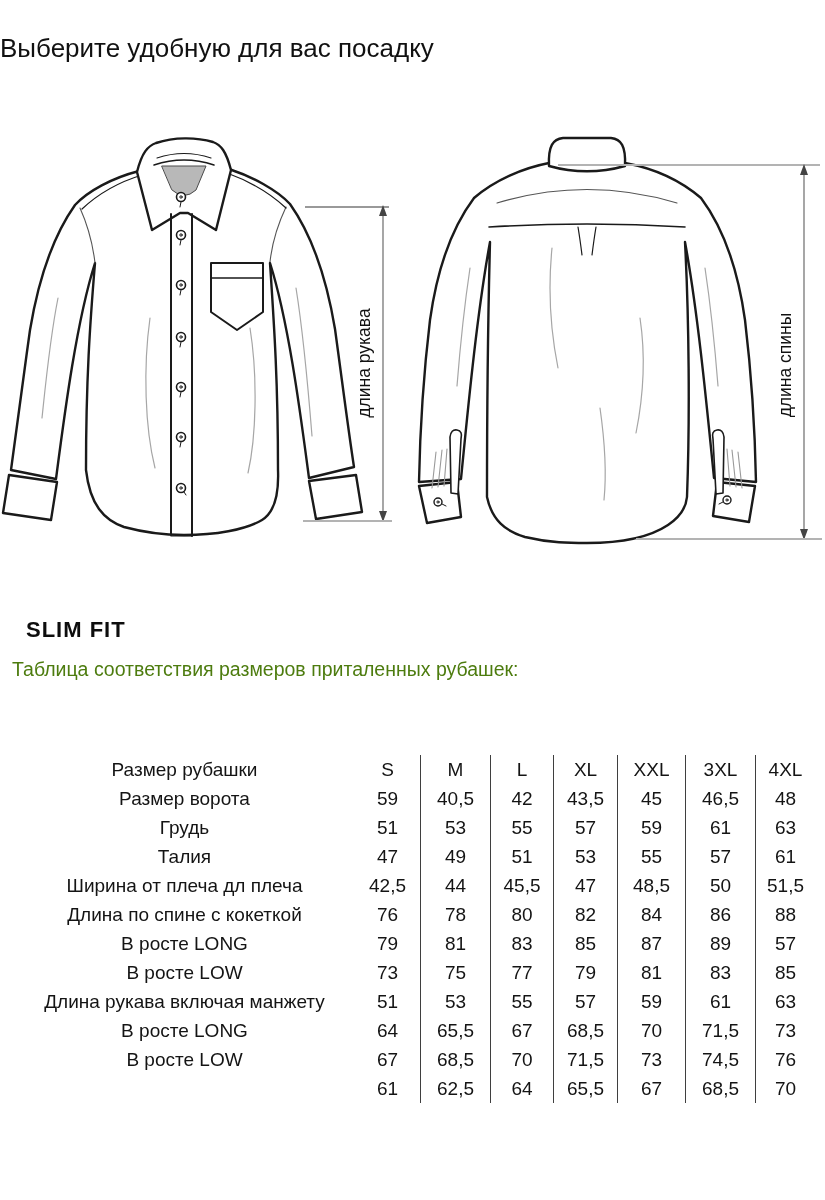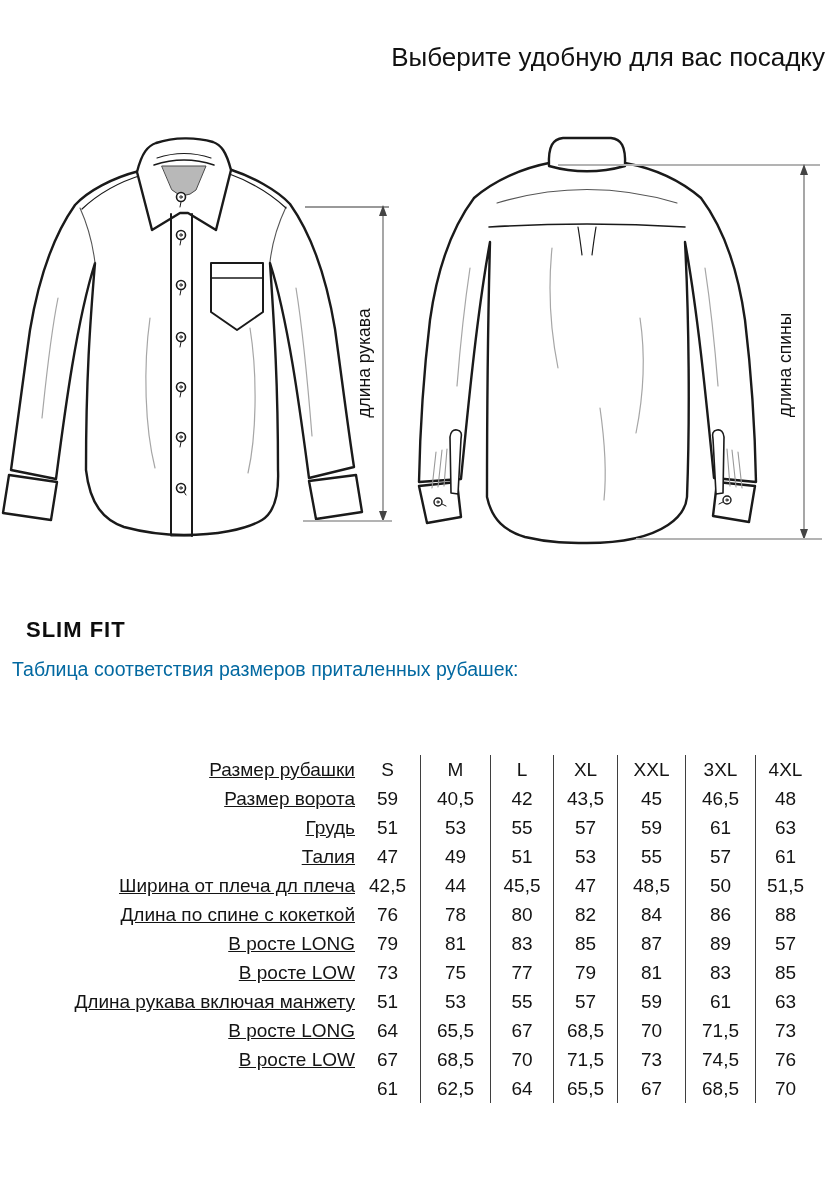--- a/index.html
+++ b/index.html
@@ -2,43 +2,43 @@
 <html><head>
 <meta charset="utf-8">
 <style>
   * { margin:0; padding:0; box-sizing:border-box; }
   html,body { background:#fff; }
   body {
     width:825px; height:1200px; position:relative; overflow:hidden;
     font-family:"Liberation Sans", sans-serif; color:#000;
   }
   .page-title {
-    position:absolute; top:42px; left:0; width:825px;
-    text-align:right; font-size:26px; font-weight:400; color:#111;
+    position:absolute; top:33px; left:0; width:825px;
+    text-align:left; font-size:26px; font-weight:400; color:#111;
   }
   .diagram-wrap { position:absolute; top:118px; left:0; width:825px; height:462px; }
   svg text {
     font-family:"Liberation Sans", sans-serif; fill:#111;
   }
   .slim-fit-heading {
     position:absolute; top:617px; left:26px;
     font-size:22px; font-weight:bold; letter-spacing:1px; color:#0d0d0d;
   }
   .table-subtitle {
     position:absolute; top:658px; left:12px;
-    font-size:19.5px; color:#0369a1;
+    font-size:19.5px; color:#4d7c0f;
   }
   .size-table {
     position:absolute; top:755px; left:14px;
     display:grid;
     grid-template-columns:341px 65px 70px 63px 64px 68px 70px 60px;
     font-size:19px; color:#141414;
   }
   .size-table > div { height:29px; line-height:29px; white-space:nowrap; }
-  .cell-label { text-align:right;text-decoration:underline; }
+  .cell-label { text-align:center; }
   .cell-val { text-align:center; }
   .sep { border-left:1.5px solid #3f3f3f; }
 </style>
 </head>
 <body>
 
 <h1 class="page-title">Выберите удобную для вас посадку</h1>
 
 <div class="diagram-wrap">
 <svg width="825" height="462" viewBox="0 0 825 462">

